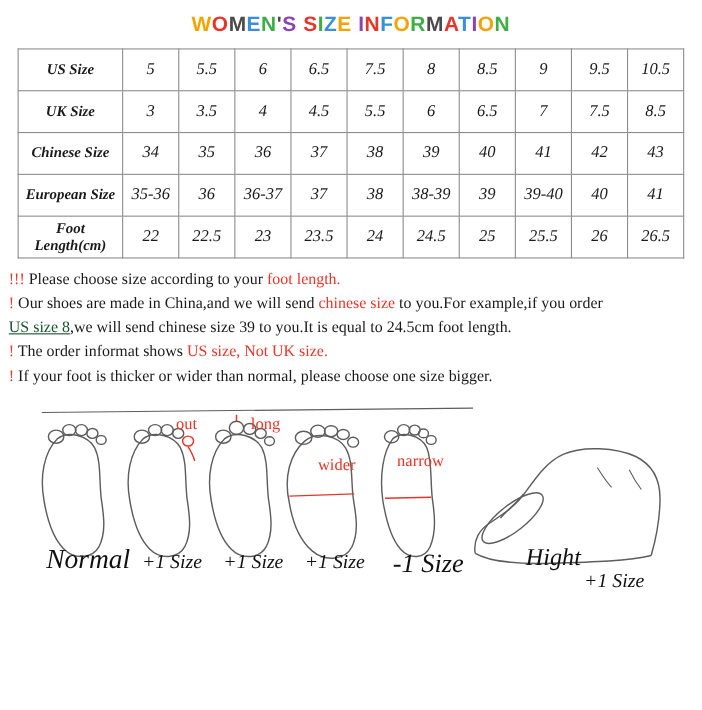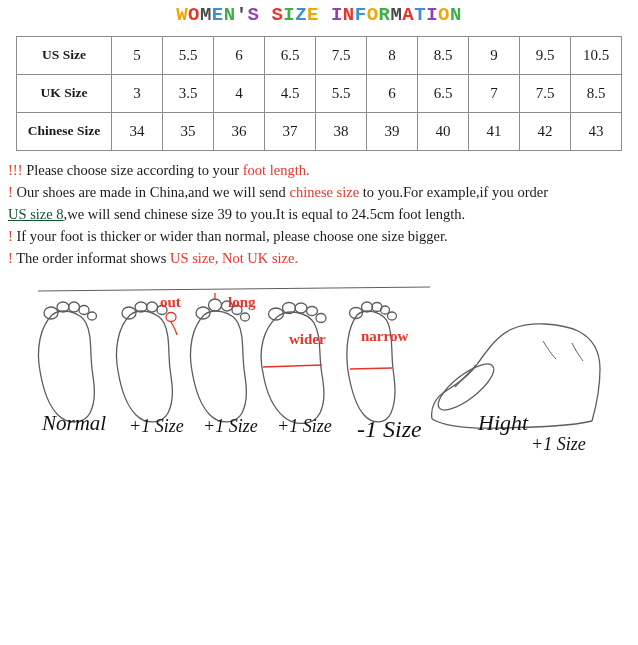--- a/index.html
+++ b/index.html
@@ -17,32 +17,33 @@
     position: relative;
     width: 638px;
     height: 645px;
     background: #fff;
     box-sizing: border-box;
   }
 
   
   .title {
     text-align: center;
-    font-family: Liberation Mono, monospace;
+    font-family: Liberation Sans, sans-serif;
     font-weight: bold;
     font-size: 19px;
     letter-spacing: 0.5px;
-    padding-top: 4px;
+    padding-top: 12px;
     padding-bottom: 10px;
   }
   .title span { white-space: pre; }
 
   
   .table-wrap {
     padding: 0 16px;
+    font-style: italic;
   }
   table.size-table {
     border-collapse: collapse;
     width: 100%;
     table-layout: fixed;
   }
   table.size-table td {
     border: 1px solid #8d8d8d;
     text-align: center;
     vertical-align: middle;
@@ -88,21 +89,21 @@
     margin-top: 6px;
     width: 638px;
     height: 200px;
   }
   .diagram svg {
     display: block;
   }
   .lbl {
     position: absolute;
     font-family: "Liberation Serif", serif;
-    font-weight: bold;
+    font-weight: normal;
     color: #e8352a;
     font-size: 15px;
   }
   .bottom-lbl {
     position: absolute;
     font-family: "Liberation Serif", serif;
     font-style: italic;
     font-size: 19px;
     color: #111;
   }
@@ -149,31 +150,57 @@
             <td>35</td>
             <td>36</td>
             <td>37</td>
             <td>38</td>
             <td>39</td>
             <td>40</td>
             <td>41</td>
             <td>42</td>
             <td>43</td>
           </tr>
+          <tr>
+            <td class="rowhead">European Size</td>
+            <td>35-36</td>
+            <td>36</td>
+            <td>36-37</td>
+            <td>37</td>
+            <td>38</td>
+            <td>38-39</td>
+            <td>39</td>
+            <td>39-40</td>
+            <td>40</td>
+            <td>41</td>
+          </tr>
+          <tr>
+            <td class="rowhead">Foot Length(cm)</td>
+            <td>22</td>
+            <td>22.5</td>
+            <td>23</td>
+            <td>23.5</td>
+            <td>24</td>
+            <td>24.5</td>
+            <td>25</td>
+            <td>25.5</td>
+            <td>26</td>
+            <td>26.5</td>
+          </tr>
         </tbody>
     </table>
   </div>
 
   <div class="notice">
     <div id="notice-lines">
         <div class="notice-line"><span class="mark">!!!</span><span> Please choose size according to your </span><span class="red">foot length.</span></div>
         <div class="notice-line"><span class="mark">!</span><span> Our shoes are made in China,and we will send </span><span class="red">chinese size</span><span> to you.For example,if you order </span></div>
         <div class="notice-line"><span class="red-u">US size 8</span><span>,we will send chinese size 39 to you.It is equal to 24.5cm foot length.</span></div>
+        <div class="notice-line"><span class="mark">!</span><span> The order informat shows </span><span class="red">US size, Not UK size.</span></div>
         <div class="notice-line"><span class="mark">!</span><span> If your foot is thicker or wider than normal, please choose one size bigger.</span></div>
-        <div class="notice-line"><span class="mark">!</span><span> The order informat shows </span><span class="red">US size, Not UK size.</span></div>
       </div>
   </div>
 
   <div class="diagram">
     <svg width="638" height="200" viewBox="0 0 638 200">
 
       <line x1="38" y1="12" x2="430" y2="8" stroke="#5d5d5d" stroke-width="1"></line>
 
       <g fill="none" stroke="#5d5d5d" stroke-width="1.3">
         <path d="M52 36 C40 48, 36 70, 40 92 C43 110, 48 126, 58 136 C68 146, 84 145, 90 134 C97 120, 94 104, 92 90 C90 72, 92 56, 86 44 C80 33, 62 28, 52 36 Z"></path>
@@ -234,21 +261,21 @@
       </g>
     </svg>
 
     <div id="diagram-annotations">
         <div class="lbl" style="left: 160px; top: 15px;">out</div>
         <div class="lbl" style="left: 228px; top: 15px;">long</div>
         <div class="lbl" style="left: 289px; top: 52px; text-align: right;">wider</div>
         <div class="lbl" style="left: 361px; top: 49px;">narrow</div>
       </div>
     <div id="diagram-captions">
-        <div class="bottom-lbl" style="left: 42px; top: 132px; font-size: 21px;">Normal</div>
+        <div class="bottom-lbl" style="left: 42px; top: 132px; font-size: 25px;">Normal</div>
         <div class="bottom-lbl" style="left: 129px; top: 137px; font-size: 18px;">+1 Size</div>
         <div class="bottom-lbl" style="left: 203px; top: 137px; font-size: 18px;">+1 Size</div>
         <div class="bottom-lbl" style="left: 277px; top: 137px; font-size: 18px;">+1 Size</div>
         <div class="bottom-lbl" style="left: 357px; top: 137px; font-size: 24px;">-1 Size</div>
         <div class="bottom-lbl" style="left: 478px; top: 131px; font-size: 22px;">Hight</div>
         <div class="bottom-lbl" style="left: 531px; top: 155px; font-size: 18px;">+1 Size</div>
       </div>
   </div>
 
 </div>

